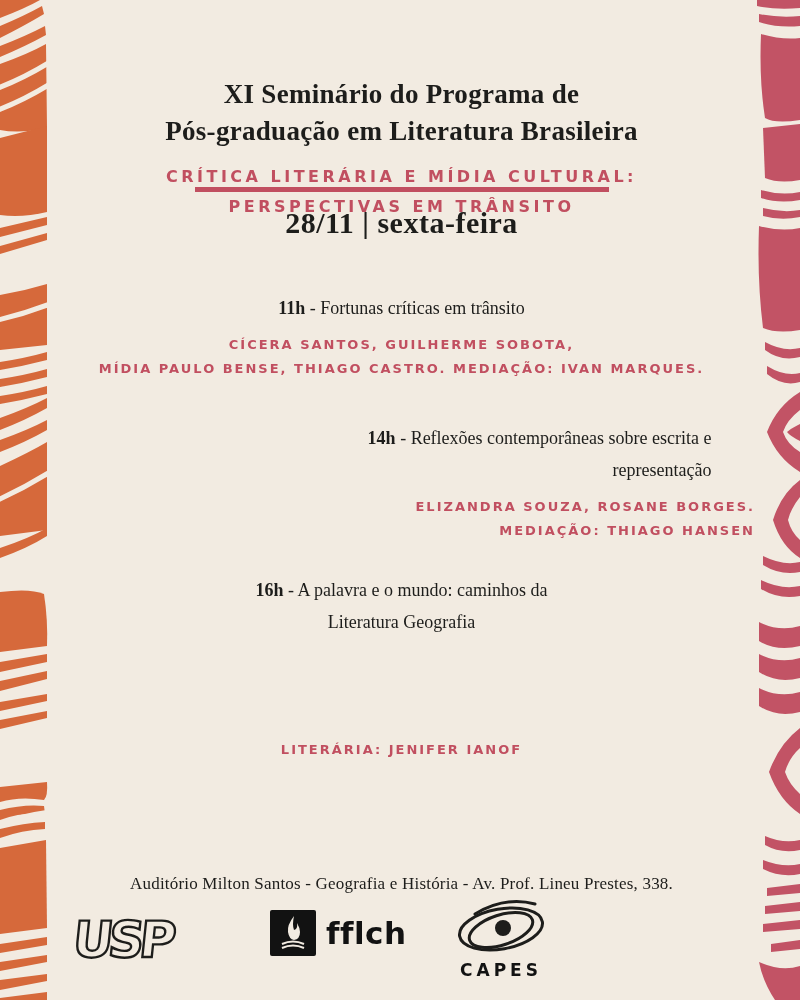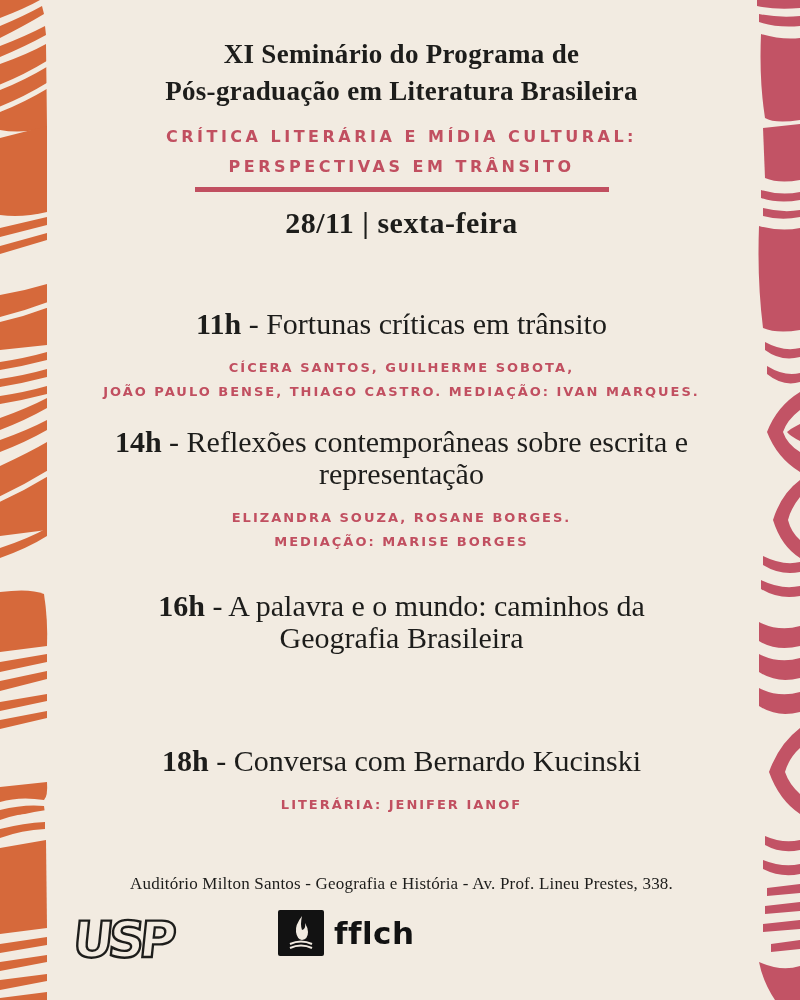--- a/index.html
+++ b/index.html
@@ -10,53 +10,53 @@
   .poster{
     position:relative;width:800px;height:1000px;margin:0 auto;
     background:var(--cream);overflow:hidden;
     font-family:"Liberation Sans","DejaVu Sans",sans-serif;color:var(--ink);
   }
   .strip{position:absolute;top:0;height:1000px;}
   .strip.left{left:0;width:48px;}
   .strip.right{right:0;width:45px;}
   .content{position:absolute;left:48px;right:45px;top:0;bottom:0;}
   .content > *{position:absolute;left:0;right:0;text-align:center;}
-  .preline{white-space:pre-line;}
+  .preline{white-space:pre-line;margin-top:40px;}
   .title{
     top:36px;font-family:"Liberation Serif","DejaVu Serif",serif;
     font-size:27px;line-height:37px;font-weight:bold;letter-spacing:.3px;
   }
   .subtitle{
     top:122px;font-family:"DejaVu Sans","Liberation Sans",sans-serif;
     font-size:16px;line-height:30px;font-weight:bold;letter-spacing:3.5px;color:var(--pink);
   }
   .divider{top:187px;left:50%;right:auto;width:414px;height:5px;margin-left:-207px;background:var(--pink);}
   .date{
     top:206px;font-family:"Liberation Serif","DejaVu Serif",serif;
     font-size:30px;font-weight:bold;letter-spacing:.5px;
   }
   .session .session-title{
     font-family:"Liberation Serif","DejaVu Serif",serif;
-    font-size:30px;line-height:32px;max-width:620px;margin:16px auto;white-space:pre-line;
+    font-size:18px;line-height:32px;max-width:620px;margin:0 auto;white-space:pre-line;
   }
   .session .session-title .time{font-weight:bold;}
   .session .speakers{
     margin-top:9px;font-family:"DejaVu Sans","Liberation Sans",sans-serif;
     font-size:13px;line-height:24px;font-weight:bold;letter-spacing:2px;color:var(--pink);
     white-space:pre-line;
   }
-  .s1{top:292px;} .s2{top:410px;} .s3{top:574px;} .s4{top:729px;}
+  .s1{top:292px;} .s2{top:422px;text-align:right;} .s3{top:574px;} .s4{top:729px;}
   .venue{
     top:874px;font-family:"Liberation Serif","DejaVu Serif",serif;
     font-size:17px;font-weight:normal;white-space:nowrap;letter-spacing:.2px;
   }
   .logos{top:896px;height:90px;text-align:left;}
   .logo{position:absolute;}
   .logo-usp{left:26px;top:16px;}
-  .logo-fflch{left:198px;top:14px;display:flex;align-items:center;gap:10px;padding-left:32px;}
+  .logo-fflch{left:190px;top:14px;display:flex;align-items:center;gap:10px;padding-left:32px;}
   .fflch-square{width:46px;height:46px;background:#121212;border-radius:2px;}
   .fflch-text{font-family:"DejaVu Sans","Liberation Sans",sans-serif;font-size:31px;font-weight:600;color:#121212;letter-spacing:.5px;}
   .logo-capes{left:398px;top:0px;width:110px;text-align:center;}
   .capes-text{font-family:"DejaVu Sans","Liberation Sans",sans-serif;font-size:17px;font-weight:bold;letter-spacing:4px;color:#121212;margin-top:-2px;}
   .logo-sppglb{left:560px;top:16px;width:150px;}
   .sppglb-row{display:flex;align-items:flex-start;gap:6px;}
   .sppglb-text{font-family:"DejaVu Sans","Liberation Sans",sans-serif;font-size:27px;font-weight:800;letter-spacing:-1px;transform:scaleX(.8);transform-origin:left;color:#0d0d0d;line-height:30px;}
   .sppglb-grid{display:grid;grid-template-columns:15px 15px;grid-template-rows:15px 15px;gap:2px;margin-top:2px;margin-left:-14px;}
   .sppglb-grid div{background:#0d0d0d;}
   .sppglb-tagline{margin-top:4px;font-size:7px;line-height:9px;color:#4e4a45;letter-spacing:.2px;}
@@ -145,37 +145,36 @@
     <div class="subtitle preline">CRÍTICA LITERÁRIA E MÍDIA CULTURAL:
 PERSPECTIVAS EM TRÂNSITO</div>
 
     <div class="divider"></div>
 
     <div class="date">28/11 | sexta-feira</div>
 
     <section class="session s1">
       <div class="session-title"><span class="time">11h</span> <span class="sep">-</span> <span>Fortunas críticas em trânsito</span></div>
       <div class="speakers">CÍCERA SANTOS, GUILHERME SOBOTA,
-JOÃO PAULO BENSE, THIAGO CASTRO. MEDIAÇÃO: IVAN MARQUES.</div>
+MÍDIA PAULO BENSE, THIAGO CASTRO. MEDIAÇÃO: IVAN MARQUES.</div>
     </section>
 
     <section class="session s2">
       <div class="session-title"><span class="time">14h</span> <span class="sep">-</span> <span>Reflexões contemporâneas sobre escrita e
 representação</span></div>
       <div class="speakers">ELIZANDRA SOUZA, ROSANE BORGES.
-MEDIAÇÃO: MARISE BORGES</div>
+MEDIAÇÃO: THIAGO HANSEN</div>
     </section>
 
     <section class="session s3">
       <div class="session-title"><span class="time">16h</span> <span class="sep">-</span> <span>A palavra e o mundo: caminhos da
-Geografia Brasileira</span></div>
+Literatura Geografia</span></div>
     </section>
 
     <section class="session s4">
-      <div class="session-title"><span class="time">18h</span> <span class="sep">-</span> <span>Conversa com Bernardo Kucinski</span></div>
       <div class="speakers">LITERÁRIA: JENIFER IANOF</div>
     </section>
 
     <div class="venue">Auditório Milton Santos - Geografia e História - Av. Prof. Lineu Prestes, 338.</div>
 
     <div class="logos">
 
       <div class="logo logo-usp">
         <svg width="110" height="56" viewBox="0 0 110 56">
           <text x="2" y="45" font-family="DejaVu Sans, sans-serif" font-size="50" font-weight="bold" letter-spacing="-5" fill="none" stroke="#1d1d1b" stroke-width="2.4" transform="skewX(-6)">USP</text>
@@ -186,17 +185,28 @@
         <div class="fflch-square">
           <svg width="46" height="46" viewBox="0 0 46 46">
             <path fill="#F2EBE1" d="M24 6 Q17 15 18 22 Q19 29 24 30 Q30 29 30 22 Q30 18 27 13 Q28 19 24 20 Q22 15 24 6 Z"></path>
             <path d="M12 34 Q23 29 34 34" stroke="#F2EBE1" stroke-width="2" fill="none"></path>
             <path d="M12 38 Q23 33 34 38" stroke="#F2EBE1" stroke-width="2" fill="none"></path>
           </svg>
         </div>
         <span class="fflch-text">fflch</span>
       </div>
 
+      <div class="logo logo-capes">
+        <svg width="104" height="62" viewBox="0 0 104 62">
+          <g stroke="#1d1d1b" fill="none" stroke-width="3" stroke-linecap="round">
+            <ellipse cx="52" cy="33" rx="42" ry="20" transform="rotate(-10 52 33)"></ellipse>
+            <ellipse cx="52" cy="34" rx="33" ry="15" transform="rotate(-18 52 34)"></ellipse>
+            <path d="M26 18 Q56 0 86 8"></path>
+          </g>
+          <circle cx="54" cy="32" r="8" fill="#1d1d1b"></circle>
+        </svg>
+        <div class="capes-text">CAPES</div>
+      </div>
 
 
     </div>
   </div>
 </div>
 
 </body></html>

